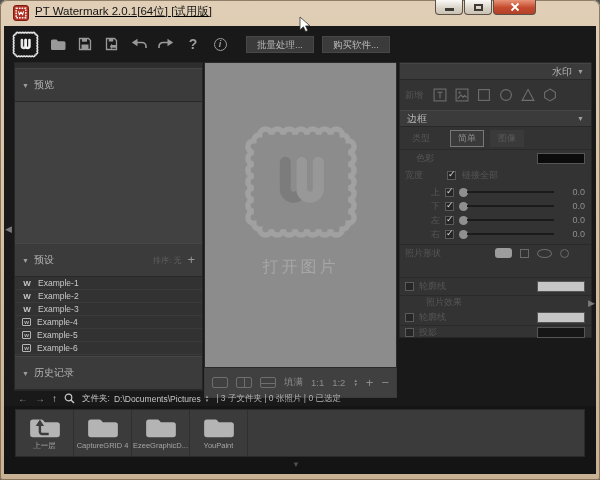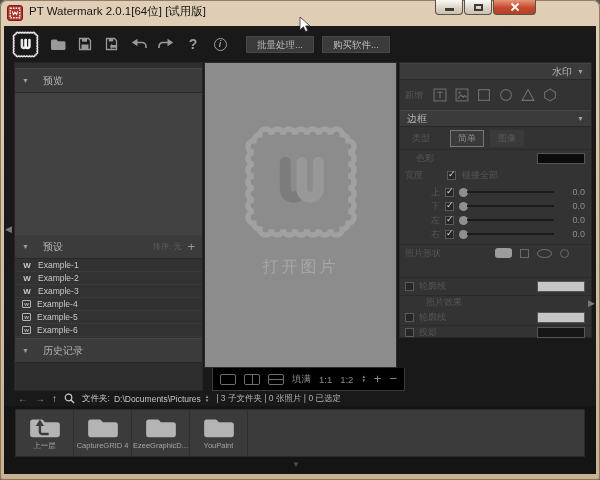--- a/index.html
+++ b/index.html
@@ -1,21 +1,21 @@
 <!DOCTYPE html>
 <html><head>
 <meta charset="utf-8">
 <style>
   html,body{margin:0;padding:0;background:#555;}
   *{box-sizing:border-box;font-family:"Liberation Sans","DejaVu Sans",sans-serif;}
   #window{position:relative;width:600px;height:480px;margin:0 auto;
     background:linear-gradient(#e0cfb6,#c9b294);border-radius:7px 7px 3px 3px;
     box-shadow:inset 0 0 0 1px rgba(120,100,75,.8), inset 0 1px 0 rgba(255,255,255,.5);overflow:hidden;}
   
-  .titlebar{position:absolute;left:0;top:0;width:544px;height:26px;display:flex;align-items:center;padding-left:7px;}
+  .titlebar{position:absolute;left:0;top:0;width:544px;height:26px;display:flex;align-items:center;padding-left:13px;text-decoration:underline;}
   .tb-appicon{width:16px;height:16px;margin-right:6px;}
   .titlebar-text{font-size:11.5px;color:#151515;margin-top:-4px;}
   .win-controls{position:absolute;right:8px;top:0;display:flex;}
   .winbtn{height:15px;border:1px solid #5c5146;border-top:none;border-radius:0 0 4px 4px;
     display:flex;align-items:center;justify-content:center;margin-left:1px;}
   .winbtn.min,.winbtn.max{width:28px;background:linear-gradient(#fbfaf7,#d8d2c6 60%,#c9c2b4);}
   .winbtn.close{width:43px;background:linear-gradient(#e89378,#c54a2e 55%,#a93push,#b24227);background:linear-gradient(#e89378,#c54a2e 55%,#b24227);}
   .g-min{width:9px;height:3px;background:#3f3a33;margin-top:4px;}
   .g-max{width:9px;height:7px;border:2px solid #3f3a33;}
   
@@ -23,21 +23,21 @@
   
   .toolbar{position:absolute;left:0;top:0;width:592px;height:36px;display:flex;align-items:center;padding-left:8px;}
   .logo{width:27px;height:27px;margin-right:10px;}
   .tbi{margin-right:9px;display:flex;align-items:center;justify-content:center;width:18px;height:18px;cursor:default;}
   .tbi.qmark{color:#9c9c9c;font-size:14px;font-weight:bold;}
   .info-circle{width:13px;height:13px;border:1.3px solid #9c9c9c;border-radius:50%;color:#9c9c9c;
     font-size:9px;display:flex;align-items:center;justify-content:center;font-style:italic;font-weight:bold;}
   .tb-btn{height:17px;margin-left:8px;padding:0 10px;background:#3b3b3b;border:1px solid #474747;
     color:#b9b9b9;font-size:9.5px;line-height:15px;}
   
-  .phdr{display:flex;align-items:center;gap:14px;padding:0 7px;height:25px;background:#3b3b3b;
+  .phdr{display:flex;align-items:center;gap:5px;padding:0 7px;height:34px;background:#3b3b3b;
     border-top:1px solid #464646;border-bottom:1px solid #282828;color:#b5b5b5;font-size:10px;}
   .tri{font-size:7px;color:#9e9e9e;}
   
   .left-panel{position:absolute;left:10px;top:36px;width:189px;height:329px;background:#2e2e2e;
     padding-top:5px;display:flex;flex-direction:column;border:1px solid #262626;}
   .preview-body{height:141px;background:#414141;}
   .phdr .hdr-right{margin-left:auto;display:flex;align-items:center;gap:6px;}
   .sort-lab{font-size:8px;color:#5e5e5e;}
   .plus-lab{font-size:13px;color:#969696;line-height:10px;}
   .preset-list{height:79px;background:#303030;}
@@ -47,22 +47,22 @@
   .w-stamp{width:9px;height:8px;border:1px solid #b5b5b5;border-radius:1px;font-size:6px;line-height:6px;
     color:#b5b5b5;text-align:center;font-weight:bold;}
   .preset-label{font-size:8.5px;color:#c9c9c9;}
   .history-body{flex:1;background:#2e2e2e;}
   
   .canvas-area{position:absolute;left:200px;top:36px;width:193px;height:329px;}
   .canvas{width:193px;height:306px;background:#8c8c8c;border:1px solid #2b2b2b;
     display:flex;flex-direction:column;align-items:center;}
   .canvas .stamp{margin-top:60px;}
   .open-label{margin-top:16px;font-size:16px;letter-spacing:3px;color:#a6a6a6;}
-  .canvas-toolbar{width:193px;height:23px;background:#000000;border:1px solid #3b3b3b;border-top:none;
-    display:flex;align-items:center;justify-content:center;gap:8px;color:#8b8b8b;font-size:9.5px;margin-left:8px;}
+  .canvas-toolbar{width:193px;height:30px;background:#404040;border:1px solid #3b3b3b;border-top:none;
+    display:flex;align-items:center;justify-content:center;gap:8px;color:#8b8b8b;font-size:9.5px;}
   .pane{width:16px;height:11px;border:1px solid #6e6e6e;border-radius:2px;position:relative;}
   .pane.v::after{content:"";position:absolute;left:50%;top:0;bottom:0;width:1px;background:#6e6e6e;}
   .pane.h::after{content:"";position:absolute;top:50%;left:0;right:0;height:1px;background:#6e6e6e;}
   .spin{display:inline-flex;flex-direction:column;font-size:4.5px;line-height:4px;color:#8b8b8b;}
   .zbtn{font-size:13px;color:#8b8b8b;line-height:10px;}
   
   .right-panel{position:absolute;left:395px;top:36px;width:193px;height:276px;background:#333;
     border:1px solid #272727;font-size:9px;}
   .rp-hdr{position:absolute;left:0;width:191px;display:flex;align-items:center;justify-content:flex-end;
     gap:5px;padding:0 7px;height:17px;background:#3b3b3b;border-top:1px solid #464646;

